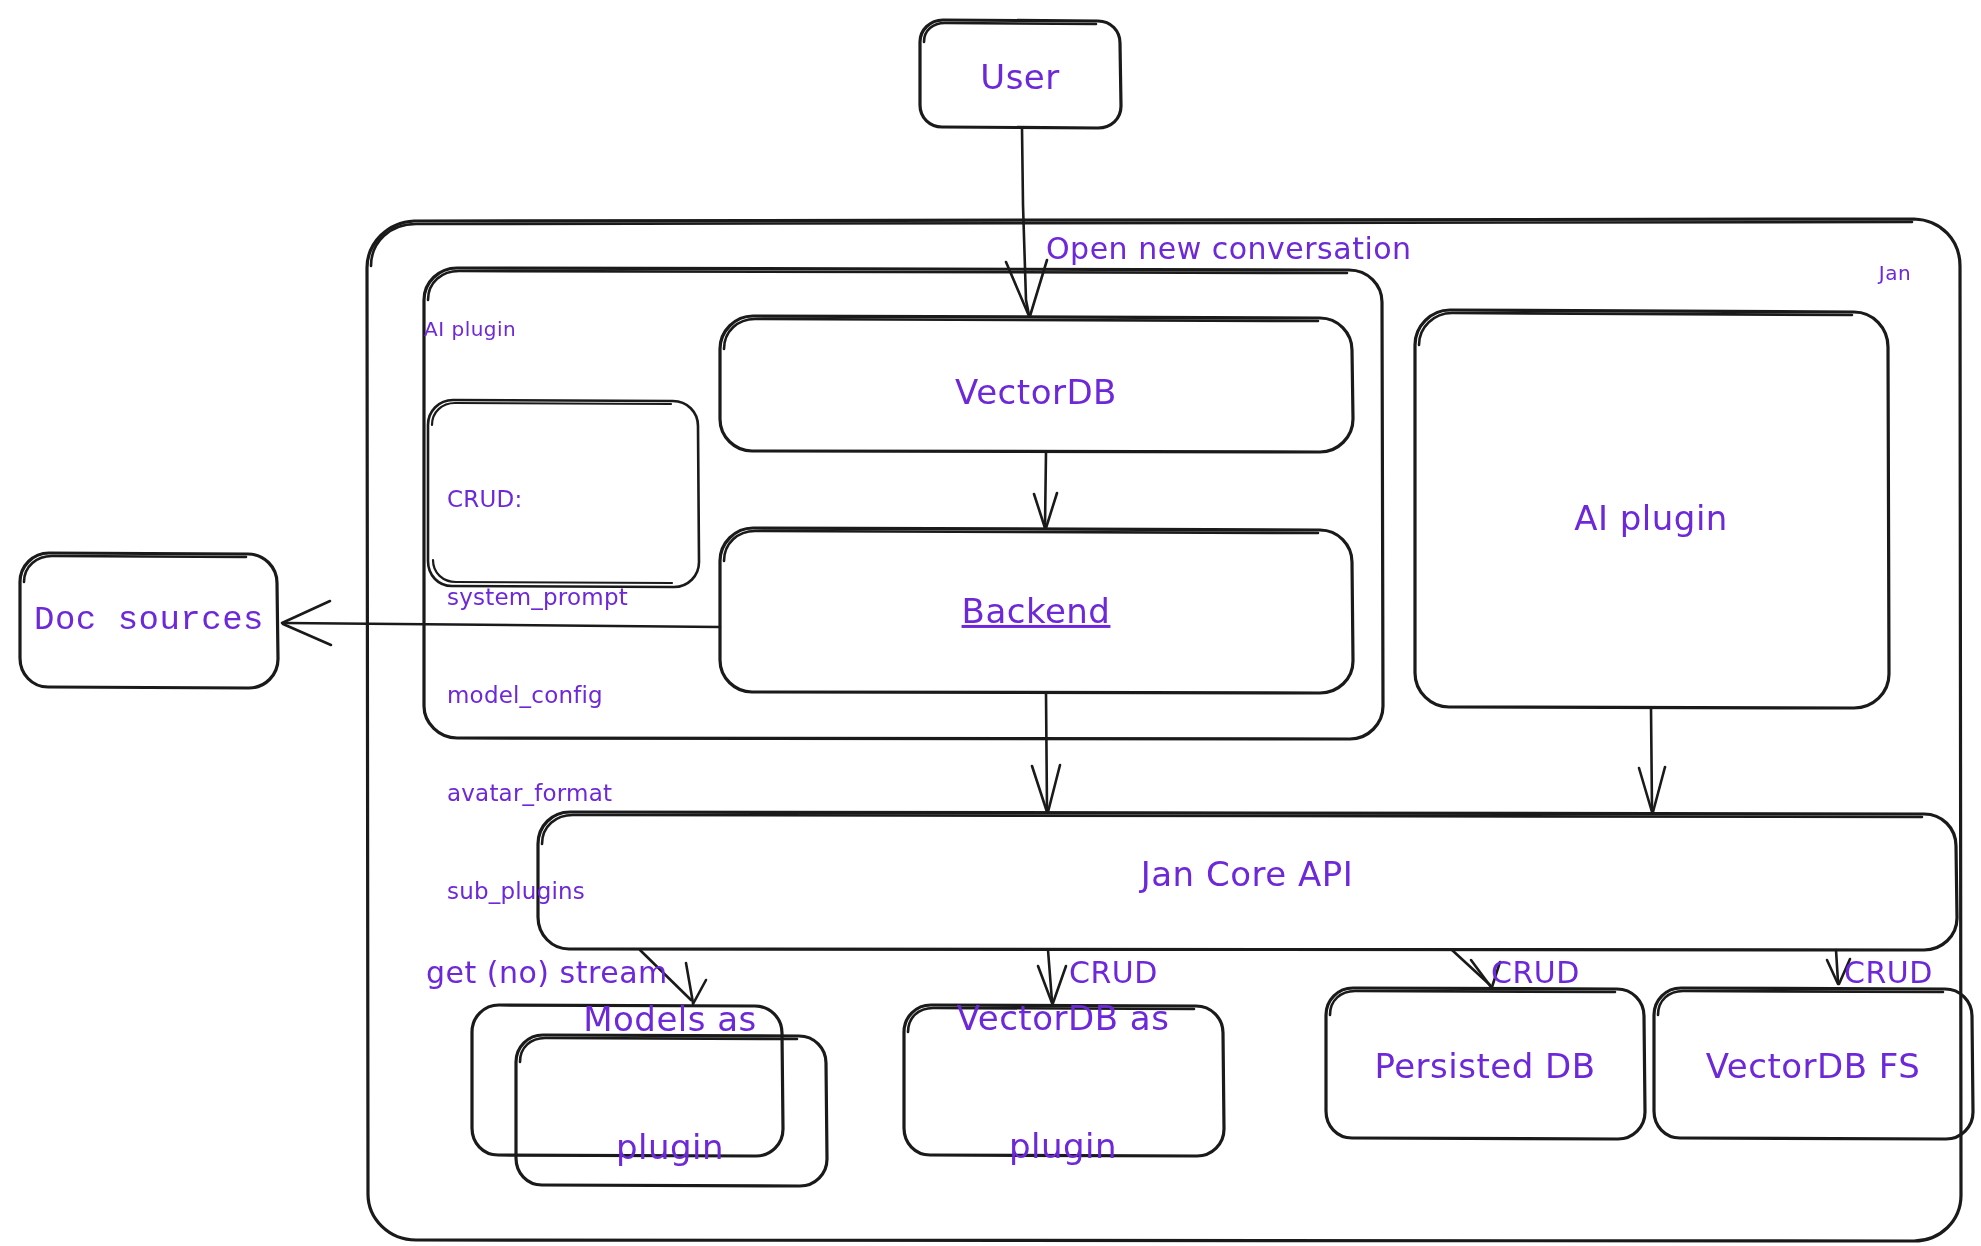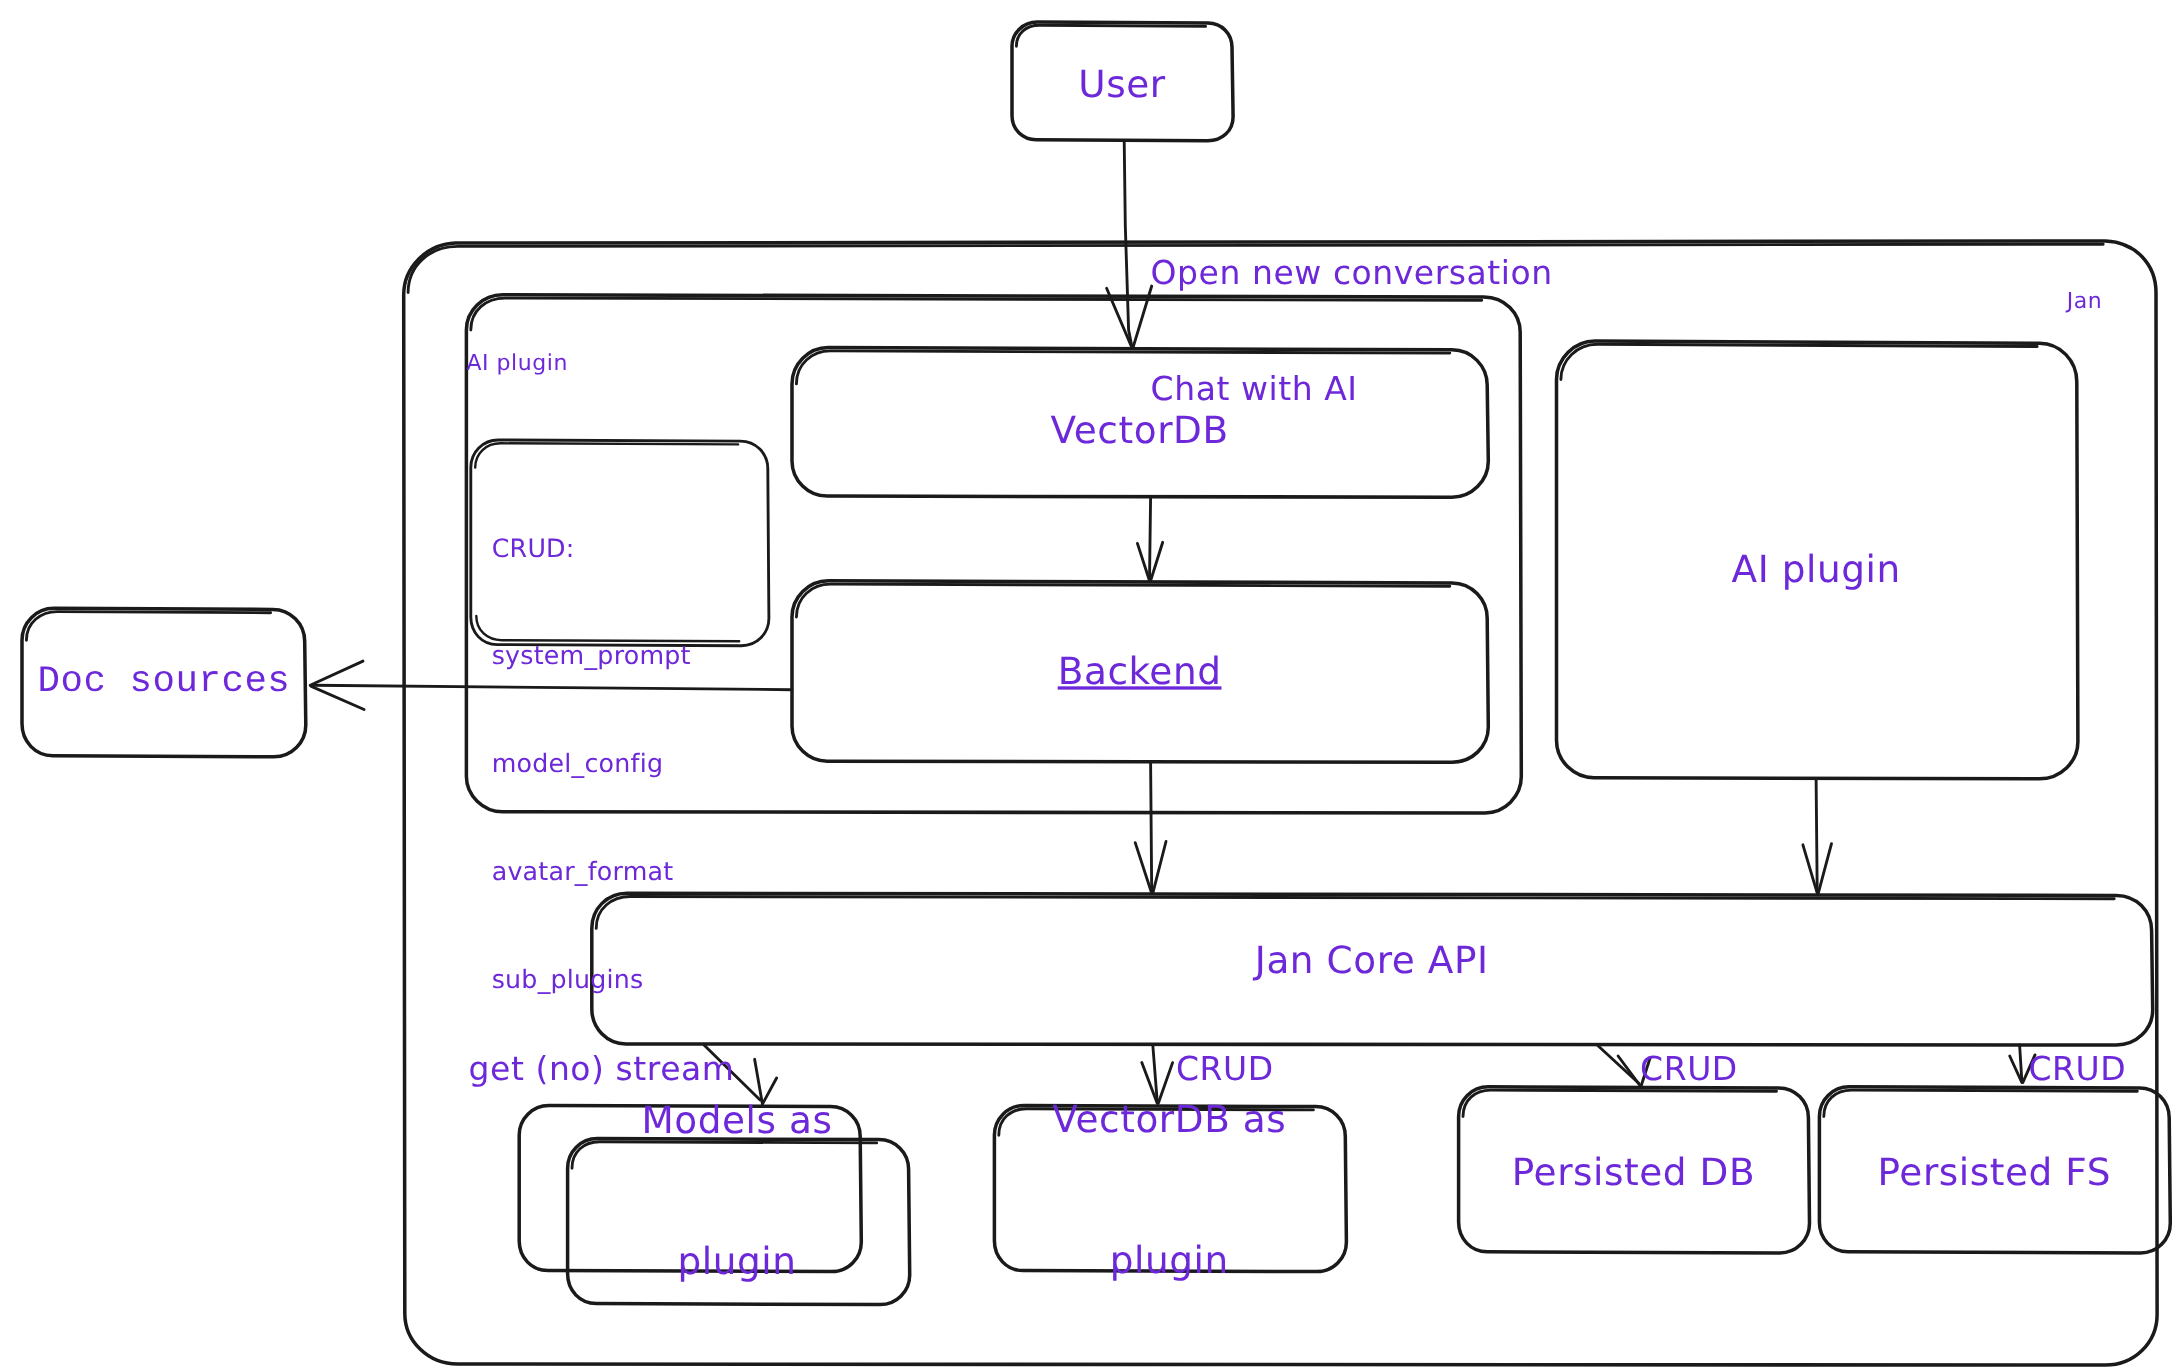--- a/index.html
+++ b/index.html
@@ -220,25 +220,24 @@
     <div>plugin</div>
   </div>
 
   <div class="lbl node-label multi" style="left:1063px; top:1082px; text-align:center;">
     <div>VectorDB as</div>
     <div>plugin</div>
   </div>
 
   <div class="lbl node-label" style="left:1485px; top:1066px;">Persisted DB</div>
 
-  <div class="lbl node-label" style="left:1813px; top:1066px;">Persisted FS</div>
+  <div class="lbl node-label" style="left:1813px; top:1066px;">VectorDB FS</div>
 
   <div class="lbl edge-label" style="left:1046px; top:160px;">
     <div>Open new conversation</div>
-    <div>Chat with AI</div>
   </div>
 
   <div class="lbl edge-label" style="left:382px; top:955px;margin-left:44px;">get (no) stream</div>
 
   <div class="lbl edge-label" style="left:1069px; top:955px;">CRUD</div>
 
   <div class="lbl edge-label" style="left:1491px; top:955px;">CRUD</div>
 
   <div class="lbl edge-label" style="left:1844px; top:955px;">CRUD</div>
 

